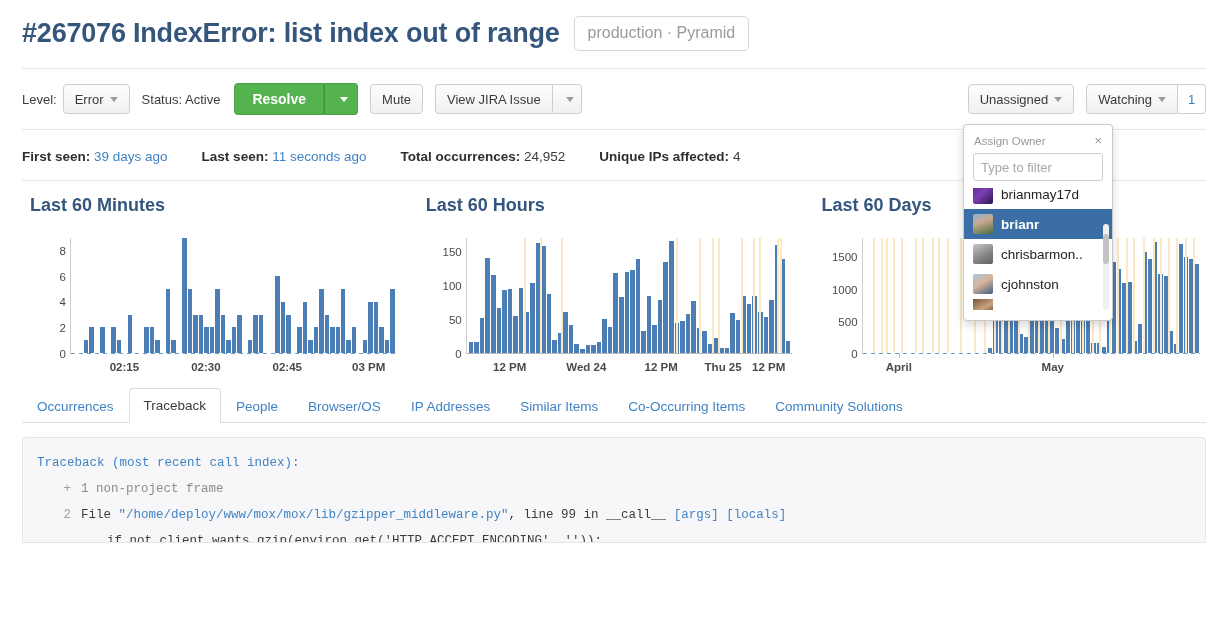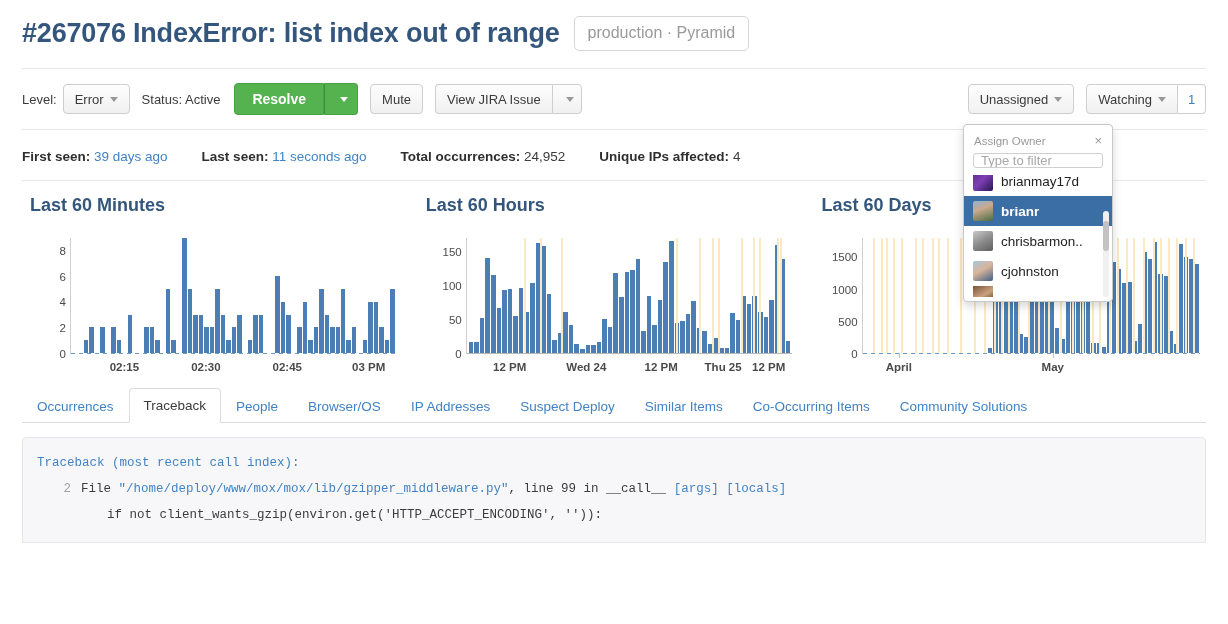--- a/index.html
+++ b/index.html
@@ -124,32 +124,32 @@
   
   .assign-dd {
     position:absolute;
     left: 963px; top: 124px;
     width: 150px;
     background:#fff;
     border:1px solid #c8c8c8;
     border-radius:4px;
     box-shadow: 0 4px 10px rgba(0,0,0,.16);
     z-index: 40;
-    padding: 7px 0 4px 0;
+    padding: 7px 0 10px 0;
   }
   .assign-head {
     display:flex;align-items:center;justify-content:space-between;
     padding: 2px 10px 6px 10px;
   }
   .assign-head-title { font-size:11.5px; color:#9a9a9a; }
   .assign-close { font-size:13px; color:#9a9a9a; cursor:pointer; line-height:1; }
   .assign-filter-wrap { padding: 0 9px 7px 9px; }
   .assign-filter {
     width:100%;
-    height:15px;
+    height:28px;
     border:1px solid #cfcfcf;
     border-radius:3px;
     padding:0 7px;
     font-size:13px;
     color:#888;
     font-family:"Liberation Sans", sans-serif;
     outline:none;
   }
   .assign-filter::placeholder { color:#a8a8a8; }
   .assign-list {
@@ -698,24 +698,24 @@
   </div>
 </div>
 
 <div class="tabs-wrap">
   <div class="tabs">
       <div class="tab">Occurrences</div>
       <div class="tab active">Traceback</div>
       <div class="tab">People</div>
       <div class="tab">Browser/OS</div>
       <div class="tab">IP Addresses</div>
-      <div class="tab">Suspect Deploy</div>
       <div class="tab">Similar Items</div>
       <div class="tab">Co-Occurring Items</div>
       <div class="tab">Community Solutions</div>
     </div>
 </div>
 
 <div class="tb-box">
   <div class="tb-head">Traceback (most recent call index):</div>
+  <div class="tb-line"><span class="tb-gut">+</span><span style="color:#8c8c8c">1 non-project frame</span></div>
   <div class="tb-line"><span class="tb-gut">2</span><span class="tb-code">File </span><span class="tb-str">"/home/deploy/www/mox/mox/lib/gzipper_middleware.py"</span><span class="tb-code">, line 99 in __call__ </span><span class="tb-link">[args]</span><span class="tb-code"> </span><span class="tb-link">[locals]</span></div>
   <div class="tb-line"><span class="tb-gut"></span><span class="tb-code" style="padding-left:26px">if not client_wants_gzip(environ.get('HTTP_ACCEPT_ENCODING', '')):</span></div>
 </div>
 
 </body></html>

